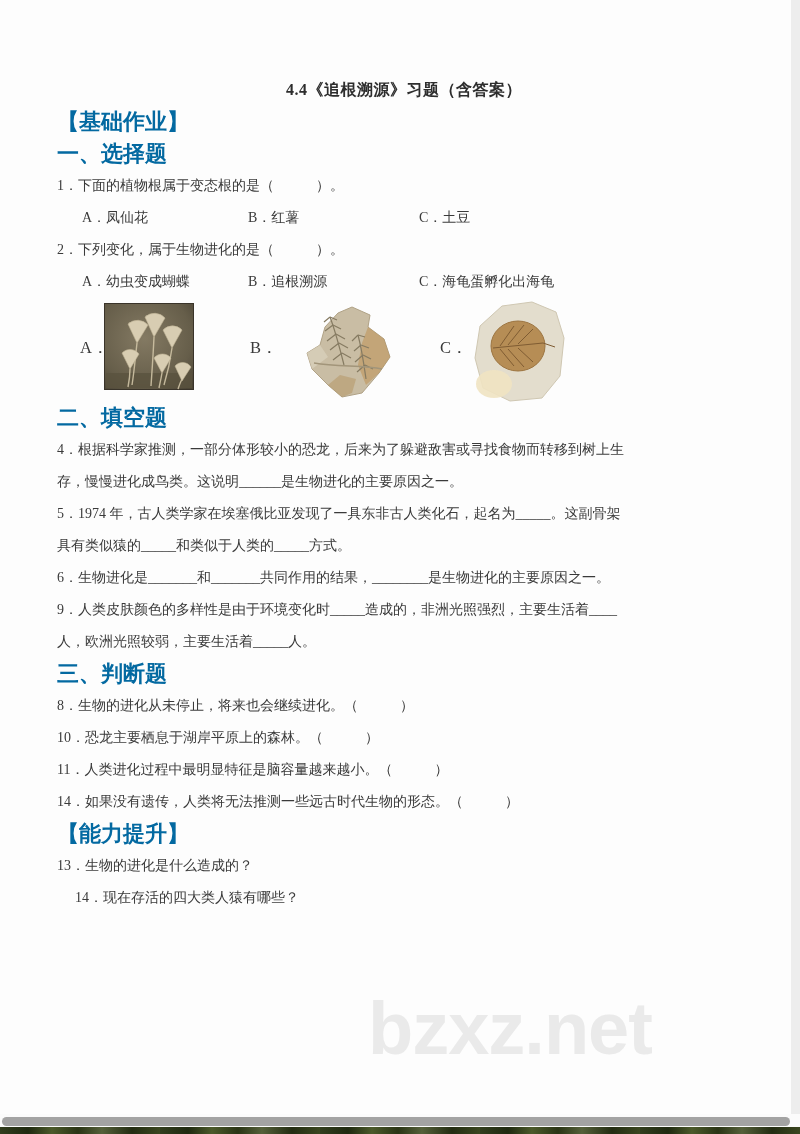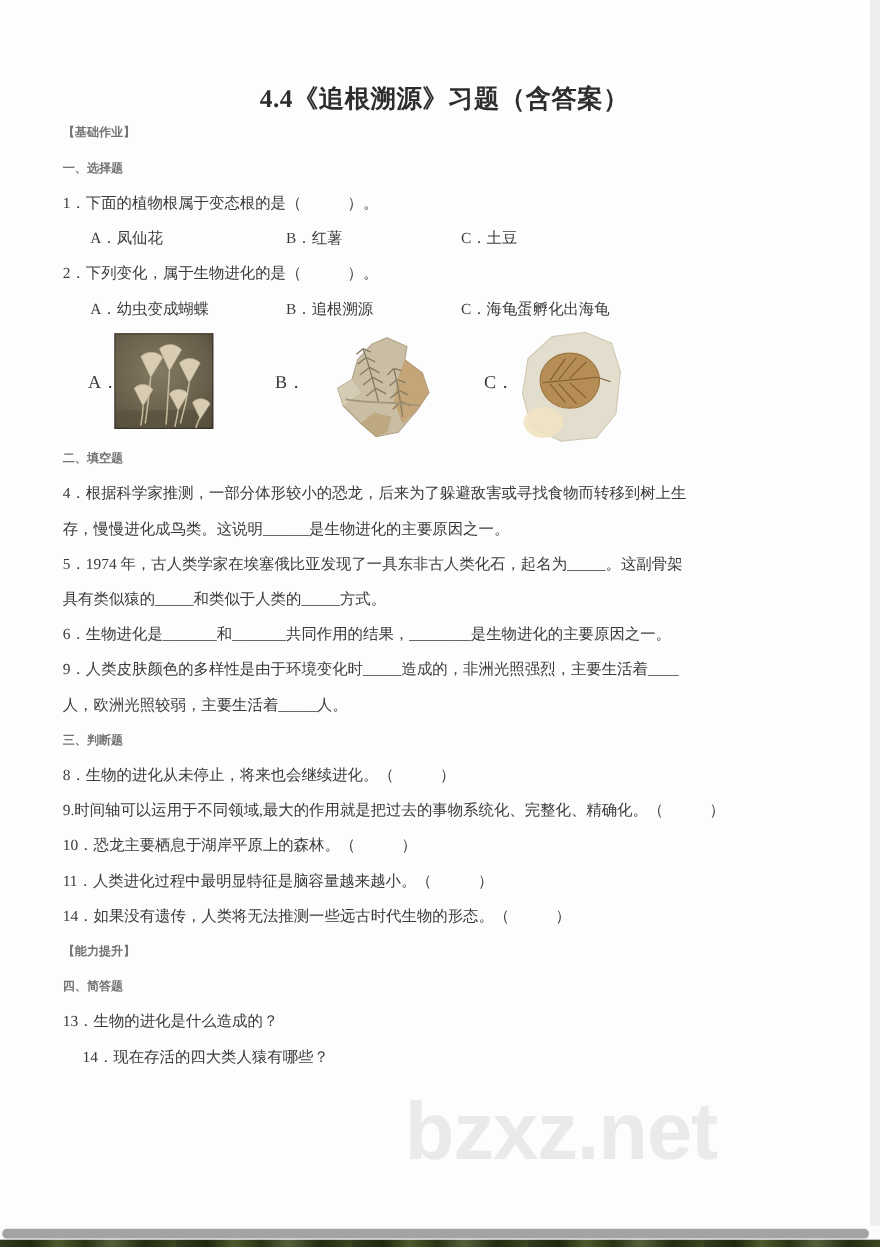--- a/index.html
+++ b/index.html
@@ -12,27 +12,27 @@
   .right-strip{
     position:absolute;top:0;right:0;width:9px;height:1127px;
     background:#ededed;border-left:1px solid #e3e3e3;
   }
   .page{
     position:absolute;left:0;top:0;right:9px;bottom:20px;
     background:#fdfdfd;z-index:1;
   }
   .doc{padding:74px 40px 0 57px;position:relative;z-index:2;}
   .line{height:32px;line-height:32px;font-size:14px;white-space:nowrap;}
-  .line--title{text-align:center;font-weight:bold;font-size:23px;color:#2d2d2d;letter-spacing:.5px;}
-  .line--bracket,.line--heading{font-weight:bold;font-size:11px;color:#737373;font-family:Liberation Mono, monospace;}
+  .line--title{text-align:center;font-weight:bold;font-size:16px;color:#2d2d2d;letter-spacing:.5px;}
+  .line--bracket,.line--heading{font-weight:bold;font-size:22px;color:#0369a1;}
   .line--indent{padding-left:18px;}
   .opt-row{position:relative;}
   .opt{position:absolute;top:0;}
   .opt--a{left:25px;}
-  .opt--b{left:191px;margin-left:12px;}
+  .opt--b{left:191px;}
   .opt--c{left:362px;}
   .fossil-row{position:relative;height:104px;}
   .fossil-label{position:absolute;top:38px;line-height:24px;font-size:16.5px;}
   .fossil-label--a{left:23px;}
   .fossil-label--b{left:193px;}
   .fossil-label--c{left:383px;}
   .fossil{position:absolute;}
   .fossil--a{left:47px;top:5px;width:90px;height:87px;}
   .fossil--b{left:243px;top:7px;width:95px;height:93px;}
   .fossil--c{left:413px;top:2px;width:96px;height:103px;}
@@ -151,27 +151,25 @@
     <div class="line">4．根据科学家推测，一部分体形较小的恐龙，后来为了躲避敌害或寻找食物而转移到树上生</div>
     <div class="line">存，慢慢进化成鸟类。这说明______是生物进化的主要原因之一。</div>
     <div class="line">5．1974 年，古人类学家在埃塞俄比亚发现了一具东非古人类化石，起名为_____。这副骨架</div>
     <div class="line">具有类似猿的_____和类似于人类的_____方式。</div>
     <div class="line">6．生物进化是_______和_______共同作用的结果，________是生物进化的主要原因之一。</div>
     <div class="line">9．人类皮肤颜色的多样性是由于环境变化时_____造成的，非洲光照强烈，主要生活着____</div>
     <div class="line">人，欧洲光照较弱，主要生活着_____人。</div>
 
     <div class="line line--heading">三、判断题</div>
     <div class="line">8．生物的进化从未停止，将来也会继续进化。（　　　）</div>
-    <div class="line">9.时间轴可以运用于不同领域,最大的作用就是把过去的事物系统化、完整化、精确化。（　　　）</div>
     <div class="line">10．恐龙主要栖息于湖岸平原上的森林。（　　　）</div>
     <div class="line">11．人类进化过程中最明显特征是脑容量越来越小。（　　　）</div>
     <div class="line">14．如果没有遗传，人类将无法推测一些远古时代生物的形态。（　　　）</div>
 
     <div class="line line--bracket">【能力提升】</div>
-    <div class="line line--heading">四、简答题</div>
     <div class="line">13．生物的进化是什么造成的？</div>
     <div class="line line--indent">14．现在存活的四大类人猿有哪些？</div>
   </div>
 
   <div class="watermark">bzxz.net</div>
 </div>
 
 <div class="right-strip"></div>
 
 <div class="hscroll-track">

